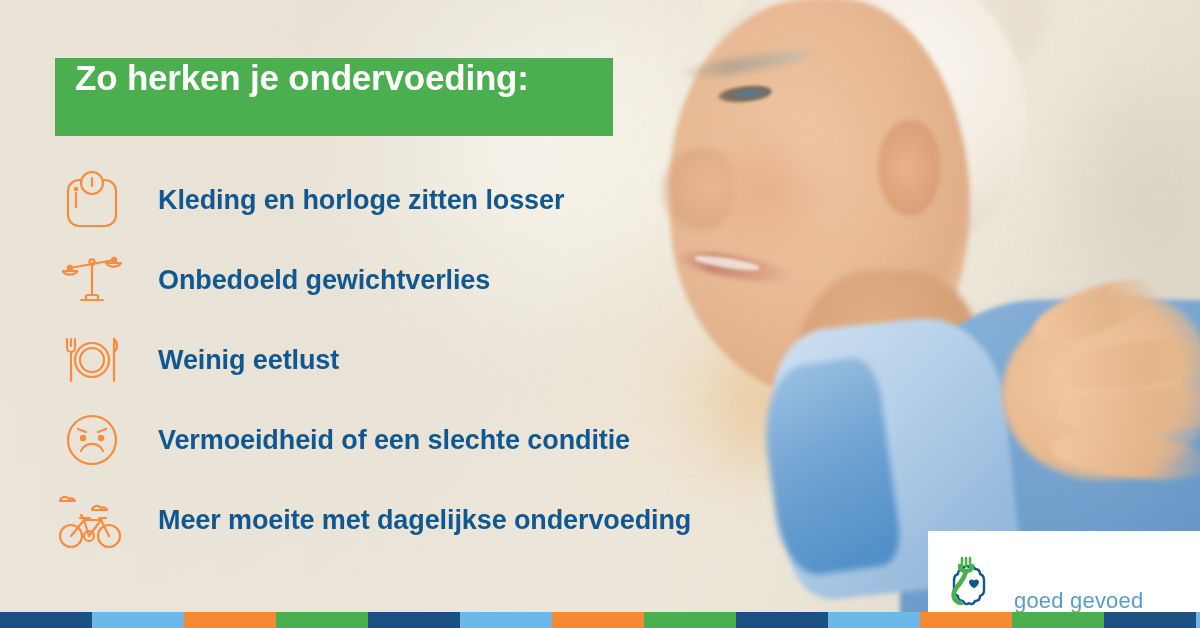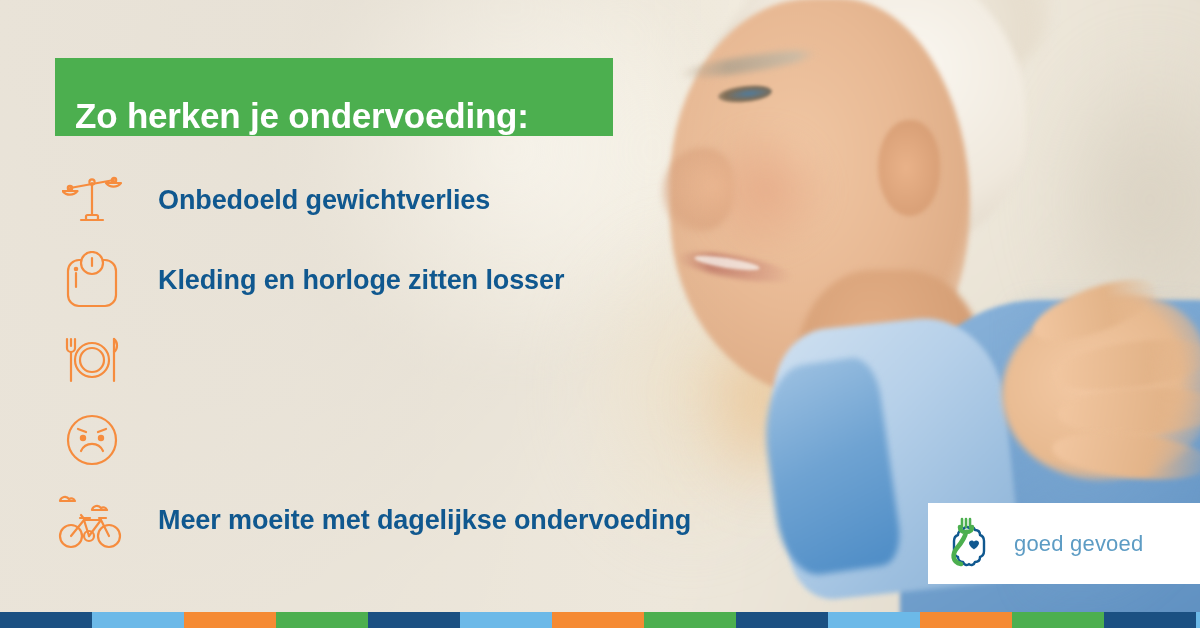--- a/index.html
+++ b/index.html
@@ -244,21 +244,21 @@
 
   
   .title-banner {
     position: absolute;
     left: 55px;
     top: 58px;
     width: 558px;
     height: 78px;
     background: #4caf4f;
     display: flex;
-    align-items: flex-end;
+    align-items: flex-start;
   }
   .title-banner .title-text {
     color: #ffffff;
     font-size: 35px;
     font-weight: bold;
     letter-spacing: -0.2px;
     padding-left: 20px;
     white-space: nowrap;
   }
 
@@ -288,26 +288,26 @@
     font-weight: bold;
     letter-spacing: -0.1px;
     white-space: nowrap;
     padding-left: 24px;
   }
 
   
   .logo-box {
     position: absolute;
     left: 928px;
-    top: 503px;
+    top: 531px;
     width: 272px;
     height: 81px;
     background: #ffffff;
     display: flex;
-    align-items: center;
+    align-items: flex-end;
     padding-left: 18px;
     box-sizing: border-box;
   }
   .logo-mark { width: 58px; min-width: 58px; height: 58px; }
   .logo-words {
     padding-left: 10px;
     line-height: 1;
   }
   .logo-line1 {
     color: #5d9cc4;
@@ -375,75 +375,77 @@
   </div>
 
   <div class="title-banner">
     <span class="title-text">Zo herken je ondervoeding:</span>
   </div>
 
   <div class="symptom-list">
 
     <div class="symptom-row">
       <span class="symptom-icon">
+        <svg width="56" height="58" viewBox="0 0 56 58" fill="none" stroke="#f68c3e" stroke-width="2.2" stroke-linecap="round" stroke-linejoin="round">
+          <rect x="4" y="9" width="48" height="46" rx="11"></rect>
+          <circle cx="28" cy="12" r="11" fill="#eae4d9"></circle>
+          <line x1="28" y1="7" x2="28" y2="15"></line>
+          <line x1="12" y1="22" x2="12" y2="36"></line>
+          <circle cx="12" cy="18" r="1.2" fill="#f68c3e"></circle>
+        </svg>
+      </span>
+      <span class="symptom-label">Kleding en horloge zitten losser</span>
+    </div>
+
+    <div class="symptom-row">
+      <span class="symptom-icon">
         <svg width="60" height="54" viewBox="0 0 60 54" fill="none" stroke="#f68c3e" stroke-width="2.2" stroke-linecap="round" stroke-linejoin="round">
           <line x1="30" y1="10" x2="30" y2="42"></line>
           <line x1="8" y1="15" x2="52" y2="7"></line>
           <circle cx="30" cy="9" r="2.6"></circle>
           <circle cx="8" cy="15" r="2.2"></circle>
           <circle cx="52" cy="7" r="2.2"></circle>
           <path d="M1 18 a9.5 9.5 0 0 0 15 0 z" transform="translate(-0.5,0)"></path>
           <path d="M45 10 a9.5 9.5 0 0 0 15 0 z" transform="translate(-1,0)"></path>
           <line x1="2" y1="18" x2="15" y2="18"></line>
           <line x1="45" y1="10" x2="58" y2="10"></line>
           <rect x="24" y="42" width="12" height="5" rx="1.5"></rect>
           <line x1="19" y1="47" x2="41" y2="47"></line>
         </svg>
       </span>
       <span class="symptom-label">Onbedoeld gewichtverlies</span>
     </div>
 
     <div class="symptom-row">
       <span class="symptom-icon">
-        <svg width="56" height="58" viewBox="0 0 56 58" fill="none" stroke="#f68c3e" stroke-width="2.2" stroke-linecap="round" stroke-linejoin="round">
-          <rect x="4" y="9" width="48" height="46" rx="11"></rect>
-          <circle cx="28" cy="12" r="11" fill="#eae4d9"></circle>
-          <line x1="28" y1="7" x2="28" y2="15"></line>
-          <line x1="12" y1="22" x2="12" y2="36"></line>
-          <circle cx="12" cy="18" r="1.2" fill="#f68c3e"></circle>
-        </svg>
-      </span>
-      <span class="symptom-label">Kleding en horloge zitten losser</span>
-    </div>
-
-    <div class="symptom-row">
-      <span class="symptom-icon">
         <svg width="62" height="52" viewBox="0 0 62 52" fill="none" stroke="#f68c3e" stroke-width="2.2" stroke-linecap="round" stroke-linejoin="round">
           <circle cx="31" cy="26" r="17"></circle>
           <circle cx="31" cy="26" r="12"></circle>
           <path d="M6 5 v9 a4 4 0 0 0 8 0 V5"></path>
           <line x1="10" y1="5" x2="10" y2="12"></line>
           <line x1="10" y1="18" x2="10" y2="47"></line>
           <path d="M53 5 c4 3 4 10 0 13"></path>
           <line x1="53" y1="5" x2="53" y2="47"></line>
         </svg>
       </span>
+      <span class="symptom-label">Weinig eetlust</span>
     </div>
 
     <div class="symptom-row">
       <span class="symptom-icon">
         <svg width="56" height="56" viewBox="0 0 56 56" fill="none" stroke="#f68c3e" stroke-width="2.2" stroke-linecap="round" stroke-linejoin="round">
           <circle cx="28" cy="28" r="24"></circle>
           <path d="M14 17 l8 3"></path>
           <path d="M42 17 l-8 3"></path>
           <circle cx="19" cy="26" r="2.1" fill="#f68c3e"></circle>
           <circle cx="37" cy="26" r="2.1" fill="#f68c3e"></circle>
           <path d="M17 42 a12 12 0 0 1 22 0" transform="translate(0,-3)"></path>
         </svg>
       </span>
+      <span class="symptom-label">Vermoeidheid of een slechte conditie</span>
     </div>
 
     <div class="symptom-row">
       <span class="symptom-icon">
         <svg width="72" height="58" viewBox="0 0 72 58" fill="none" stroke="#f68c3e" stroke-width="2.2" stroke-linecap="round" stroke-linejoin="round">
           <path d="M4 10 a5 5 0 0 1 9 -2 a4 4 0 0 1 6 2 z"></path>
           <path d="M36 19 a5 5 0 0 1 9 -2 a4 4 0 0 1 6 2 z"></path>
           <circle cx="15" cy="45" r="11"></circle>
           <circle cx="53" cy="45" r="11"></circle>
           <circle cx="33" cy="45" r="5"></circle>

